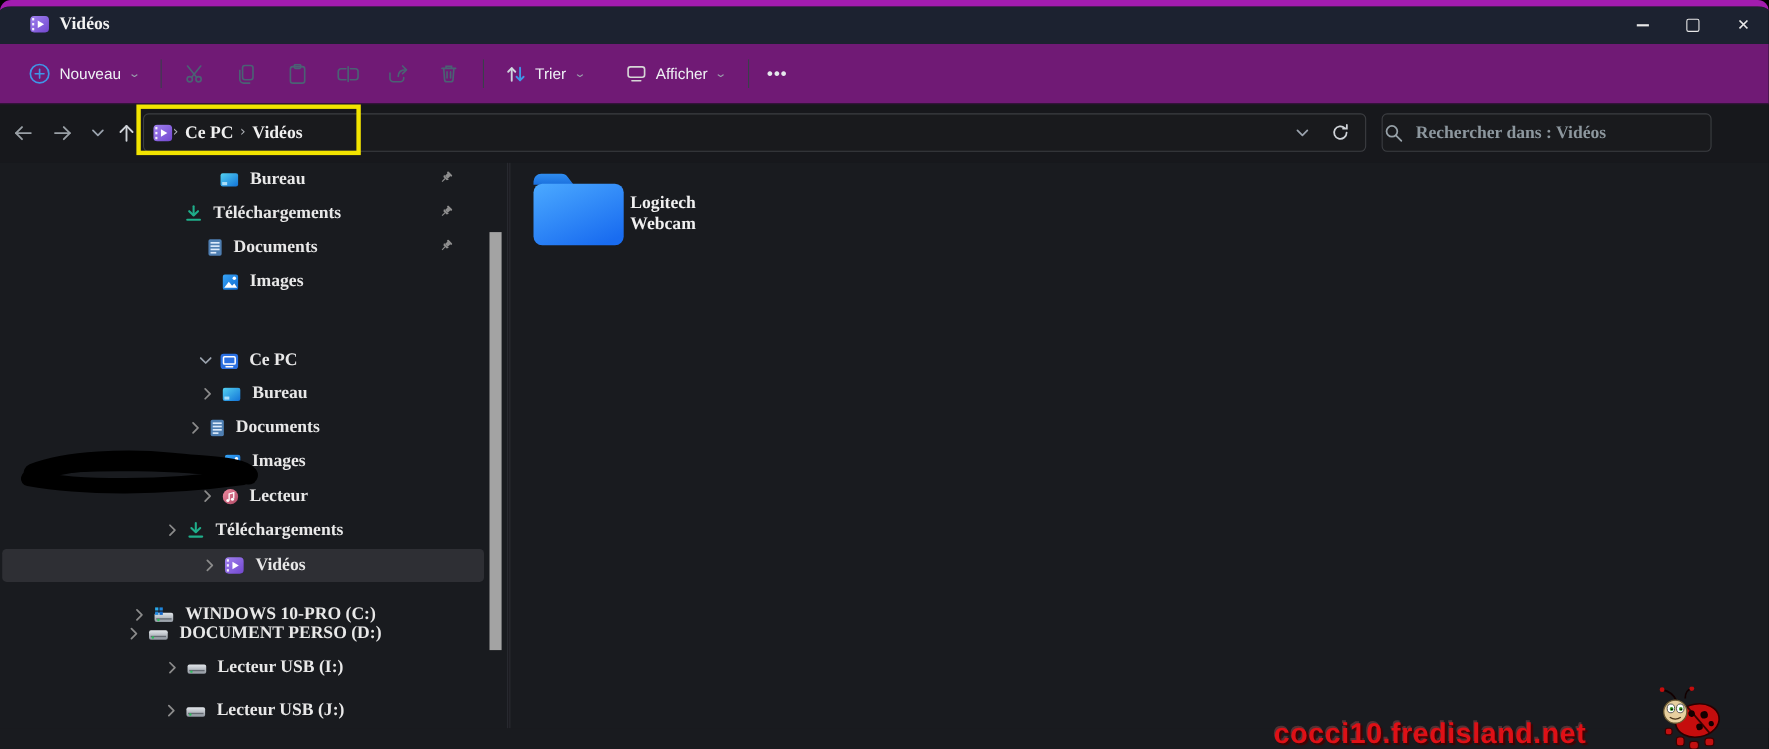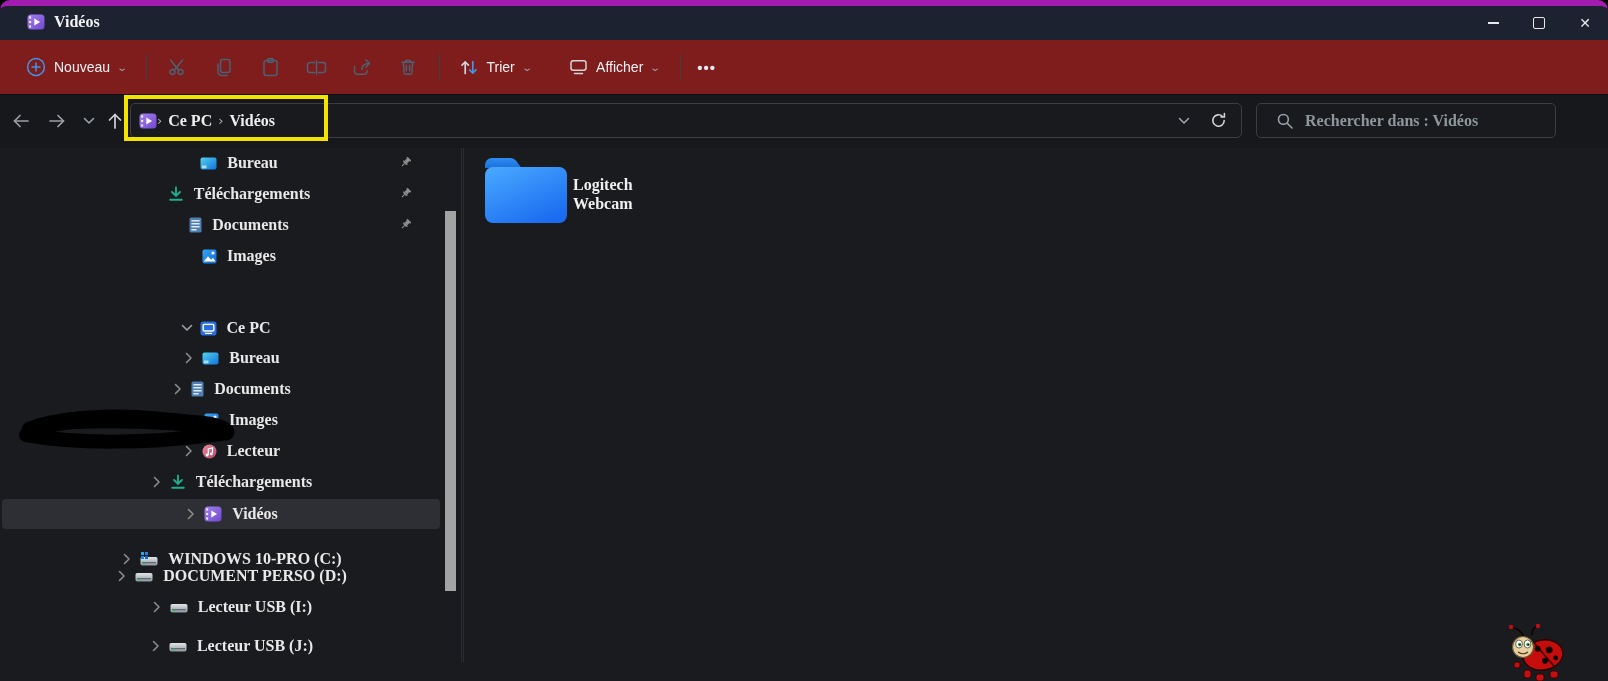--- a/index.html
+++ b/index.html
@@ -9,37 +9,37 @@
   
   .titlebar{position:absolute;left:0;top:0;width:100%;height:34px;background:#1c2230;}
   .title-left{position:absolute;left:27px;top:7px;display:flex;align-items:center;gap:9px;}
   .title-text{color:#f2f2f2;font-size:16px;font-weight:bold;}
   .caption-btns{position:absolute;right:0;top:0;height:34px;display:flex;}
   .cap-btn{width:46px;height:34px;display:flex;align-items:center;justify-content:center;color:#e8e8e8;}
   .min-glyph{width:11px;height:1.5px;background:#e8e8e8;}
   .max-glyph{width:10px;height:10px;border:1.4px solid #e8e8e8;border-radius:2px;}
   .close-glyph{font-size:14px;font-family:"DejaVu Sans",sans-serif;}
   
-  .toolbar{position:absolute;left:0;top:34px;width:100%;height:54px;background:#7f1d1d;
+  .toolbar{position:absolute;left:0;top:34px;width:100%;height:54px;background:#701a75;
     border-bottom:1px solid #0d0f14;display:flex;align-items:center;font-family:"Liberation Sans",sans-serif;}
   .tb-btn{display:flex;align-items:center;gap:8px;color:#eef1f4;font-size:14px;padding:8px 12px;border-radius:5px;}
   .tb-icon-btn{width:46px;height:36px;display:flex;align-items:center;justify-content:center;border-radius:5px;}
   .tb-sep{width:1px;height:26px;background:#3a3f4a;margin:0 8px;}
   .chev-small{color:#9aa2ad;font-size:10px;font-family:"DejaVu Sans",sans-serif;transform:scaleX(1.4);}
   .more-dots{color:#e5e8ec;font-size:15px;letter-spacing:1px;font-weight:bold;}
   
   .navrow{position:absolute;left:0;top:89px;width:100%;height:53px;background:#17181c;}
   .nav-btn{position:absolute;top:9px;width:34px;height:34px;display:flex;align-items:center;justify-content:center;border-radius:5px;}
   .addressbar{position:absolute;left:130px;top:8px;width:1112px;height:35px;background:#191a1d;
     border:1px solid #3c3e42;border-radius:5px;box-sizing:border-box;display:flex;align-items:center;padding:0 8px;}
   .crumb{color:#efefef;font-size:16px;font-weight:bold;padding:0 6px;}
   .crumb-sep{color:#aeb2b7;font-size:13px;font-family:"DejaVu Sans",sans-serif;}
   .addr-right{margin-left:auto;display:flex;align-items:center;gap:20px;padding-right:6px;}
   .searchbox{position:absolute;left:1256px;top:8px;width:300px;height:35px;background:#191a1d;
-    border:1px solid #3c3e42;border-radius:5px;box-sizing:border-box;display:flex;align-items:center;padding:0 20px;gap:10px;}
+    border:1px solid #3c3e42;border-radius:5px;box-sizing:border-box;display:flex;align-items:center;padding:0 2px;gap:10px;}
   .searchbox input{flex:1;background:transparent;border:none;outline:none;color:#cfd6da;
     font-family:"Liberation Serif",serif;font-size:16px;font-weight:bold;}
   .searchbox input::placeholder{color:#8d979e;opacity:1;}
   .hl-rect{position:absolute;left:124px;top:89px;width:204px;height:46px;border:4px solid #f2e400;
     box-sizing:border-box;z-index:60;pointer-events:none;}
   
   .sidebar{position:absolute;left:0;top:142px;width:462px;bottom:19px;background:#191b1f;}
   .mainpane{position:absolute;left:463px;top:142px;right:0;bottom:19px;background:#191b1f;border-left:1px solid #2a2c31;}
   .srow{position:absolute;left:2px;width:438px;height:30px;display:flex;align-items:center;box-sizing:border-box;border-radius:4px;justify-content:center;}
   .srow .lbl{color:#e8e8e8;font-size:16px;font-weight:bold;margin-left:10px;white-space:nowrap;}
@@ -618,20 +618,21 @@
             </defs>
             <path d="M6 9a7 7 0 0 1 7-7h18.5a7 7 0 0 1 5.6 2.8L42.5 12H6z" fill="url(#gFT)"></path>
             <rect x="6" y="11" width="82" height="56" rx="8" fill="url(#gF)"></rect>
           </svg>
         </span>
       <span class="tile-label">Logitech Webcam</span>
     </div>
   </div>
 
 
+  <div class="watermark">cocci10.fredisland.net</div>
   <div class="ladybug">
     <svg width="64" height="60" viewBox="0 0 64 60">
       <path d="M22 13 C 19 6, 14 4, 9 3" fill="none" stroke="#120000" stroke-width="1.6"></path>
       <circle cx="9" cy="3" r="2.2" fill="#c40d0d"></circle>
       <path d="M30 11 C 30 5, 32 3, 36 2" fill="none" stroke="#120000" stroke-width="1.6"></path>
       <circle cx="36" cy="2" r="2.2" fill="#c40d0d"></circle>
       <g transform="rotate(-10 41 31)">
         <ellipse cx="41" cy="31" rx="20" ry="15" fill="#c50d0d" stroke="#2a0000" stroke-width="1.5"></ellipse>
         <path d="M34 17 L 50 44" stroke="#3a0000" stroke-width="1.6"></path>
         <circle cx="37" cy="24" r="3" fill="#140000"></circle>

